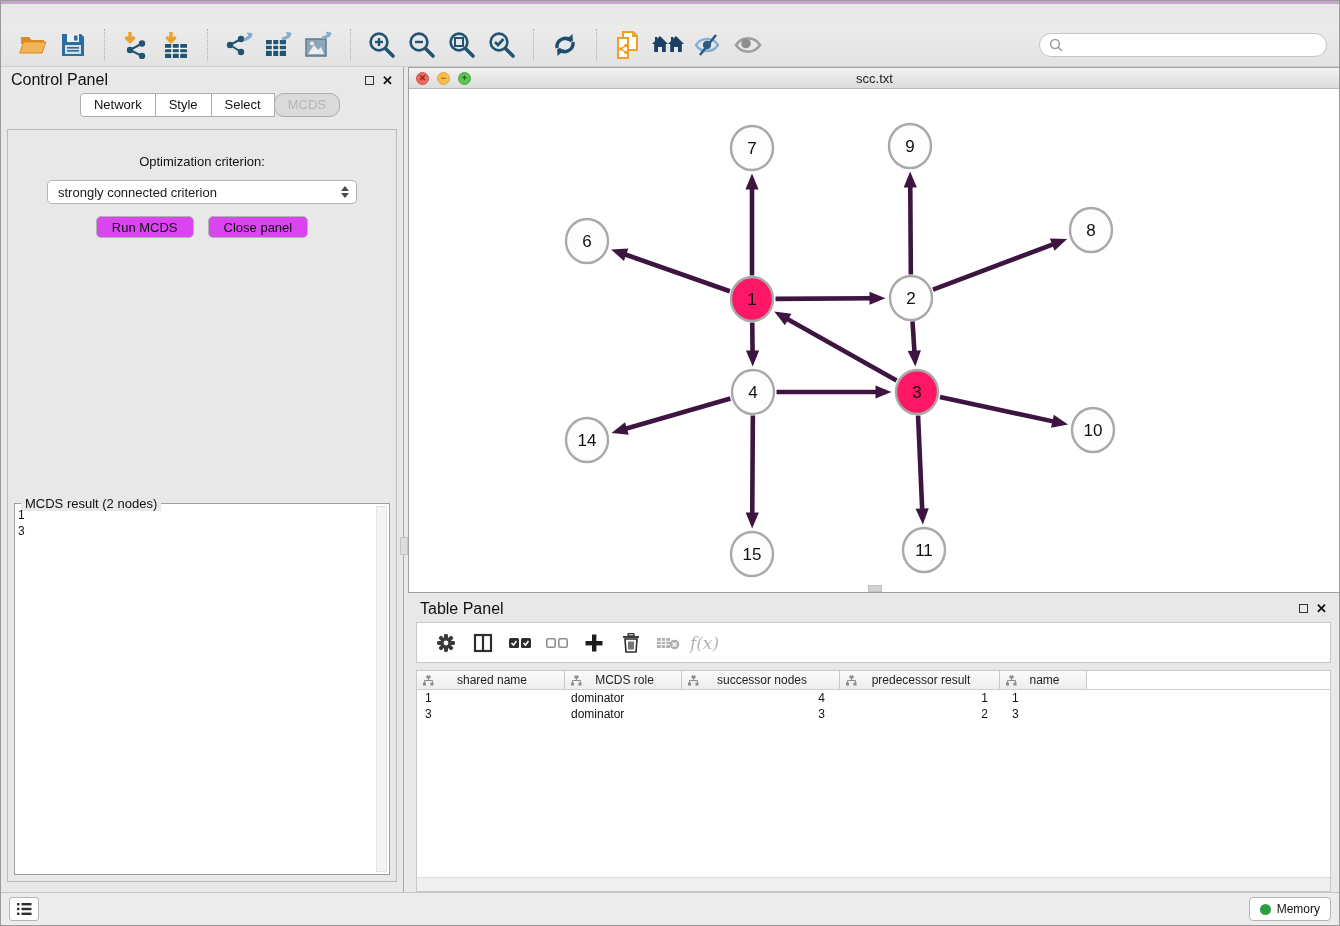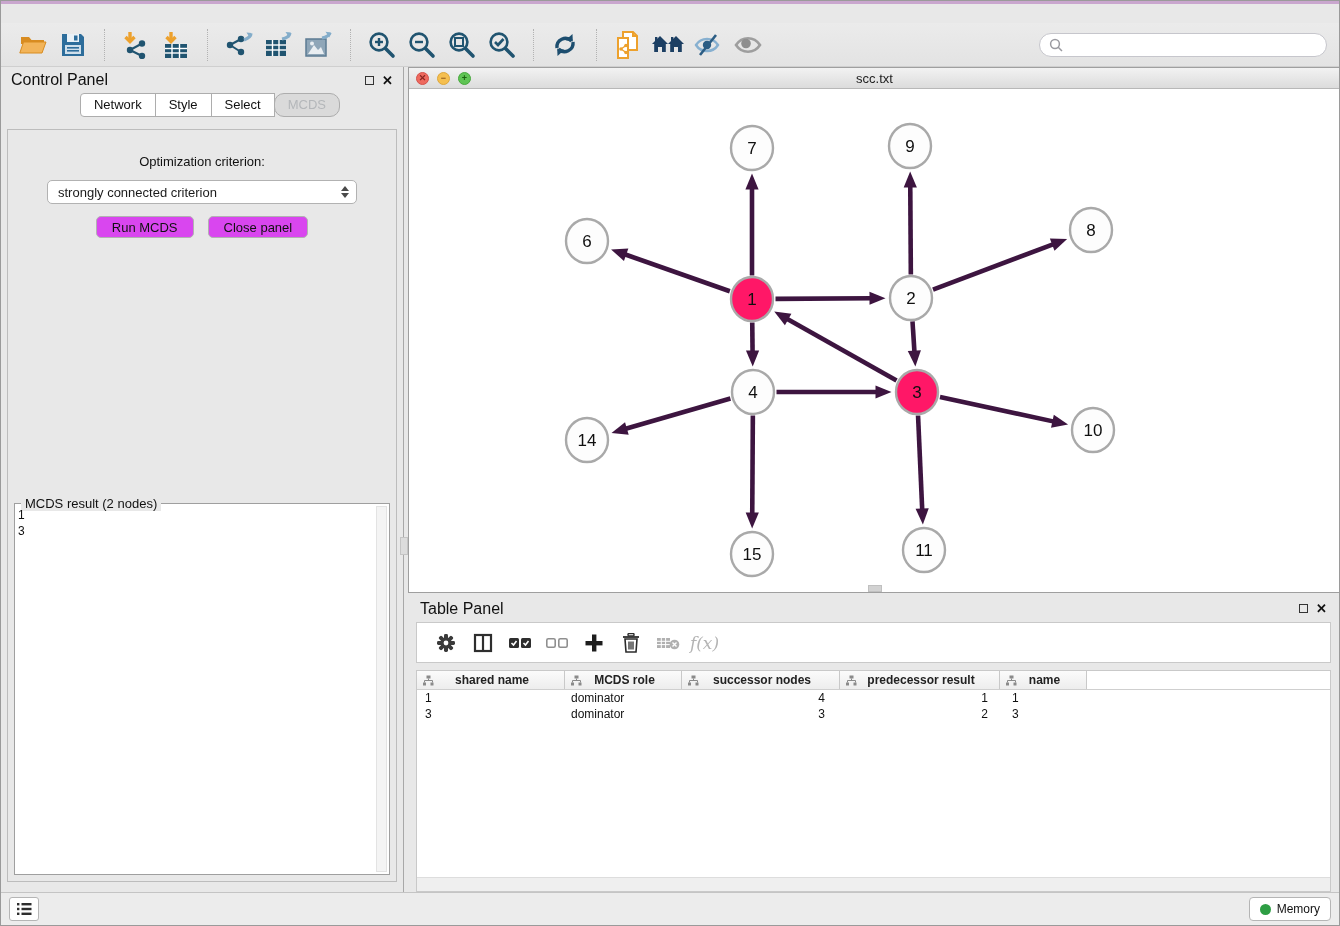--- a/index.html
+++ b/index.html
@@ -108,21 +108,21 @@
     display:flex; align-items:center; gap:0; padding:0 10px;
   }
   .tpi { width:37px; height:34px; display:flex; align-items:center; justify-content:center; }
   .fx { font-family:"DejaVu Serif",serif; font-style:italic; font-size:17px; color:#b4b4b4; }
   .tp-table { flex:1; margin:7px 8px 0; background:#fff; border:1px solid #c9c9c9; position:relative; overflow:hidden; }
   .tbl-head { display:flex; height:19px; border-bottom:1px solid #cfcfcf; }
   .th {
     background:linear-gradient(#fbfbfb,#ededed); border-right:1px solid #c9c9c9;
     display:flex; align-items:center; font-size:12px; color:#222; position:relative;
   }
-  .th .thlbl { flex:1; text-align:center; padding-right:14px;font-weight:bold; }
+  .th .thlbl { flex:1; text-align:center; padding-right:14px; }
   .th .sorticon { margin-left:6px; }
   .tr { display:flex; height:16px; }
   .td { font-size:12px; color:#111; line-height:16px; white-space:nowrap; overflow:hidden; }
   .c0 { width:148px; } .c1 { width:117px; } .c2 { width:158px; } .c3 { width:160px; } .c4 { width:87px; }
   .td.c0 { padding-left:8px; }
   .td.c1 { padding-left:6px; }
   .td.c2 { text-align:right; padding-right:15px; }
   .td.c3 { text-align:right; padding-right:12px; }
   .td.c4 { padding-left:12px; }
   .hscroll { position:absolute; left:0; right:0; bottom:0; height:14px; background:#efefef; border-top:1px solid #dddddd; }

